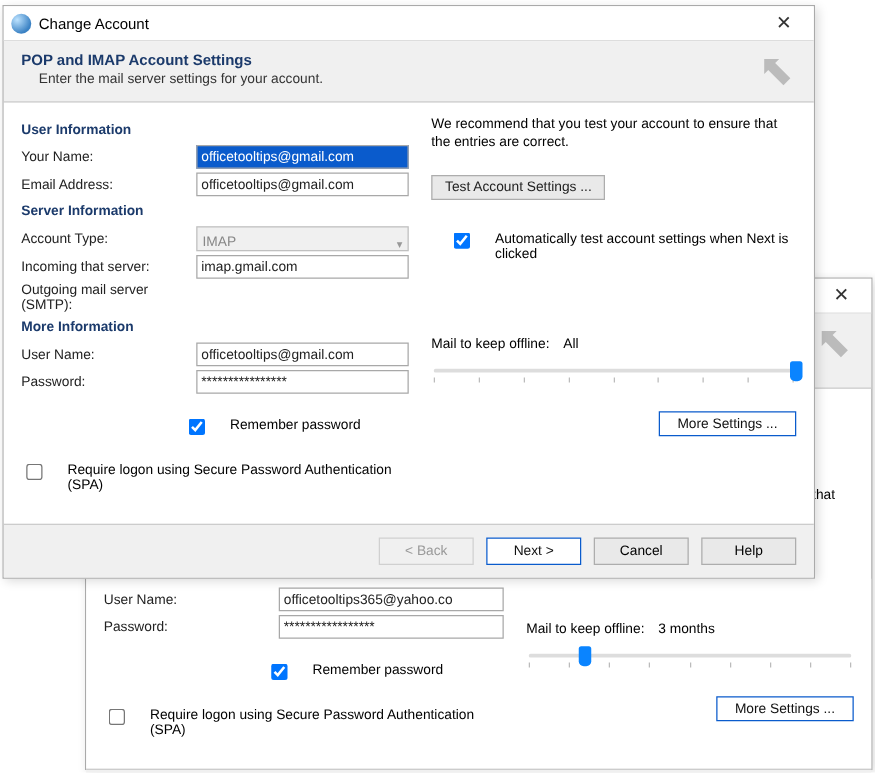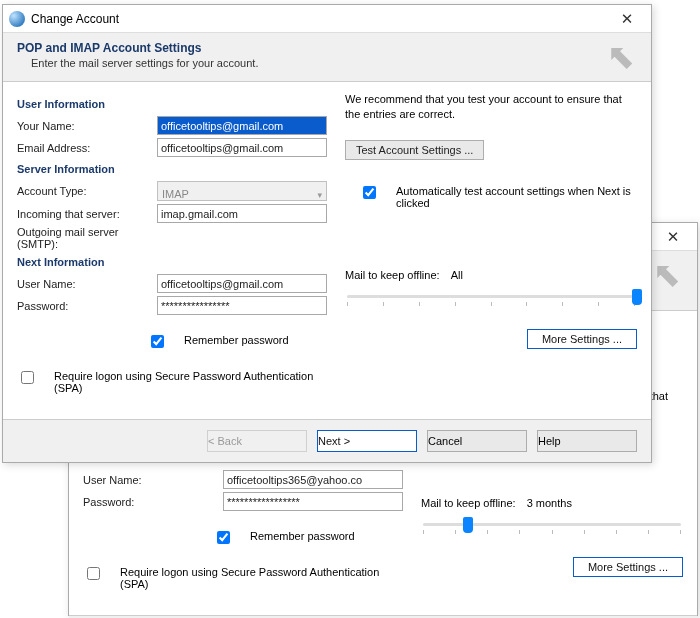--- a/index.html
+++ b/index.html
@@ -102,21 +102,21 @@
   }
   .more-settings .btn {
     display: inline-block; background: #fff; border: 1px solid #0a5bcc;
     color: #111; padding: 3px 14px; font-size: 11px;
   }
   .footer {
     border-top: 1px solid #ccc; background: #f0f0f0;
     padding: 10px 14px; display: flex; justify-content: flex-end; gap: 10px;
   }
   .footer .fbtn {
-    width: 100px; height: 22px; text-align: left; line-height: 20px;
+    width: 76px; height: 22px; text-align: center; line-height: 20px;
     font-size: 11px; border: 1px solid #adadad; background: #e9e9e9;
   }
   .footer .fbtn.disabled { color: #9a9a9a; background: #f0f0f0; border-color: #d0d0d0; }
   .footer .fbtn.primary { border: 1px solid #0a5bcc; background: #fff; color: #111; }
 
   
   .back .body-area { padding-top: 4px; }
   .back .col-left { width: 320px; }
   .back .titlebar { justify-content: flex-end; }
   .back .header-strip { height: 60px; }
@@ -222,21 +222,21 @@
         </div>
       </div>
       <div class="row">
         <span class="lbl">Incoming that server:</span>
         <input type="text" value="imap.gmail.com" style="">
       </div>
       <div class="row">
         <span class="lbl">Outgoing mail server (SMTP):</span>
       </div>
 
-      <div class="sect">Next Information</div>
+      <div class="sect">More Information</div>
       <div class="row">
         <span class="lbl">User Name:</span>
         <input type="text" value="officetooltips@gmail.com" style="">
       </div>
       <div class="row">
         <span class="lbl">Password:</span>
         <input type="text" value="****************" style="">
       </div>
       <div class="chkrow indent">
         <input type="checkbox" checked="" style="">

